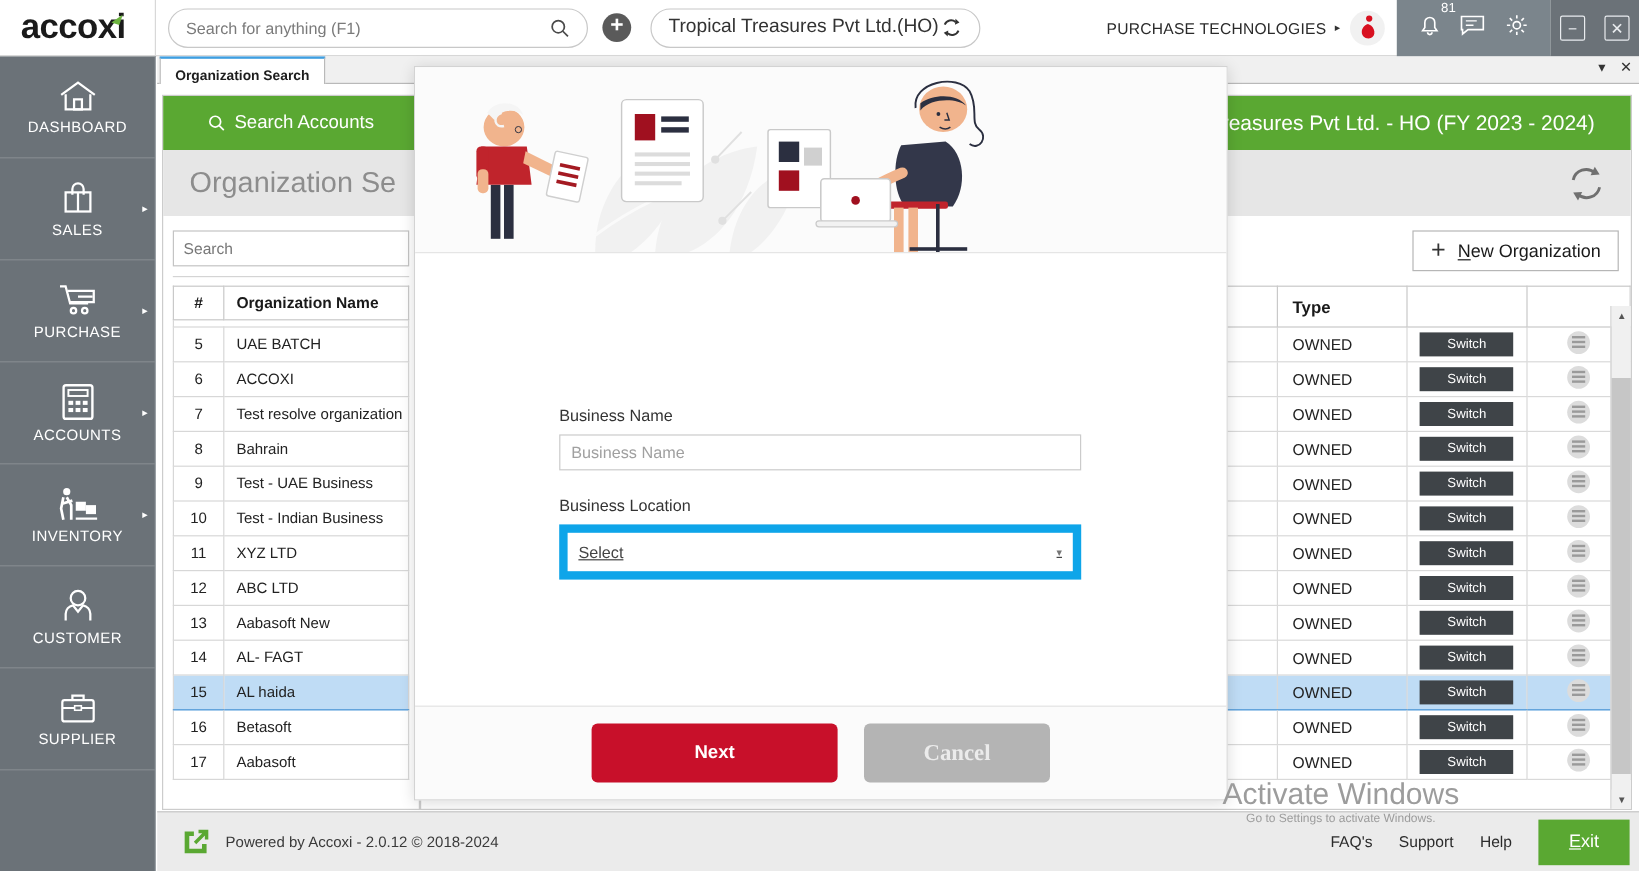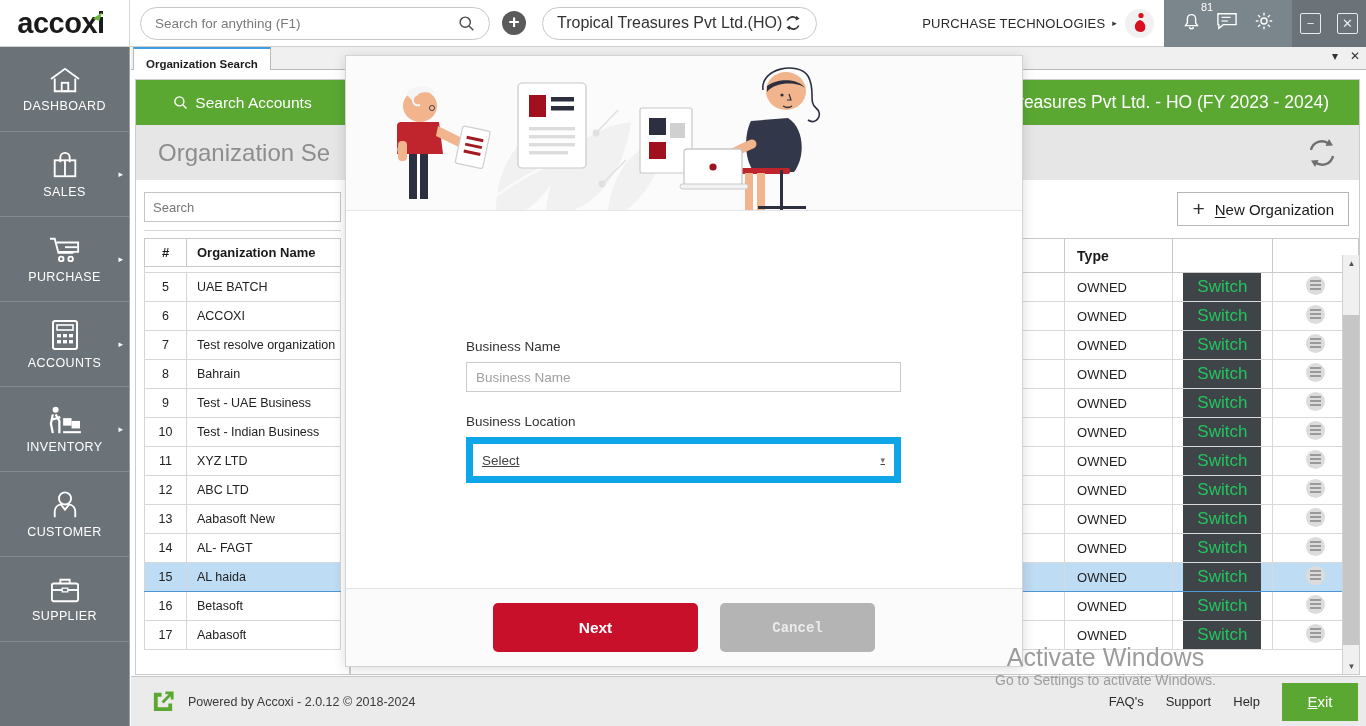--- a/index.html
+++ b/index.html
@@ -169,21 +169,21 @@
   .rc-table th {
     border:1px solid #c9c9c9; font-size:14px; font-weight:bold; color:#1a1a1a;
     padding:8px 0; text-align:left; padding-left:12px; height:34px; background:#fff;
   }
   .rc-table td {
     border:1px solid #d9d9d9; font-size:13px; color:#222; height:29px; padding-left:12px;
   }
   .rc-table td.center { text-align:center; padding-left:0; }
   .rc-table tr.selected td { background:#bfdcf5; border-top:1px solid #4d97d6; border-bottom:1px solid #4d97d6; }
   .switch-btn {
-    display:inline-block; background:#3f4448; color:#22c55e; font-size:17px;
+    display:inline-block; background:#3f4448; color:#ffffff; font-size:11px;
     padding:4px 0; width:78px; cursor:pointer;
   }
   .menu-dots {
     display:inline-block; width:19px; height:19px; border-radius:50%; background:#dcdcdc;
     position:relative; cursor:pointer;
   }
   .menu-dots::before {
     content:""; position:absolute; left:4px; top:4px; width:11px; height:2px;
     background:#9a9a9a; box-shadow:0 4px 0 #9a9a9a, 0 8px 0 #9a9a9a;
   }
@@ -225,21 +225,21 @@
   .modal-footer {
     height:78px; background:#fbfbfb; border-top:1px solid #e3e3e3;
     display:flex; align-items:center; justify-content:center; gap:22px;
   }
   .btn-next {
     width:205px; height:49px; background:#c8102a; color:#fff; border:none; border-radius:5px;
     font-size:15.5px; font-weight:bold; cursor:pointer; font-family:"Liberation Sans", sans-serif;
   }
   .btn-cancel {
     width:155px; height:49px; background:#b4b4b4; color:#ebebeb; border:none; border-radius:5px;
-    font-size:14px; font-weight:bold; cursor:pointer; font-family:Liberation Mono, monospace;
+    font-size:19px; font-weight:bold; cursor:pointer; font-family:Liberation Serif, serif;
   }
 
   
   .footer {
     position:absolute; left:131px; top:676px; width:1235px; height:50px;
     background:#ebebeb; border-top:1px solid #c6c6c6; display:flex; align-items:center;
   }
   .footer-left { display:flex; align-items:center; gap:12px; padding-left:20px; }
   .footer-text { font-size:12.5px; color:#3a3a3a; }
   .footer-right {
@@ -250,21 +250,21 @@
     width:76px; height:38px; background:#5aa832; color:#fff; border:none;
     font-size:15px; display:flex; align-items:center; justify-content:center; cursor:pointer;
   }
 
   
   .watermark {
     position:absolute; right:150px; bottom:38px; text-align:center; pointer-events:none;
     color:#9c9c9c; z-index:5;
   }
   .wm-title { font-size:25px; font-weight:300; line-height:1.15;margin-top:35px; }
-  .wm-sub { font-size:14px; font-weight:300; }
+  .wm-sub { font-size:10px; font-weight:300; }
 </style>
 </head>
 <body>
 
 <div id="app">
 
   <div class="topbar">
     <div class="logo">
       <span>accoxi</span>
         <span class="leaf"></span>

